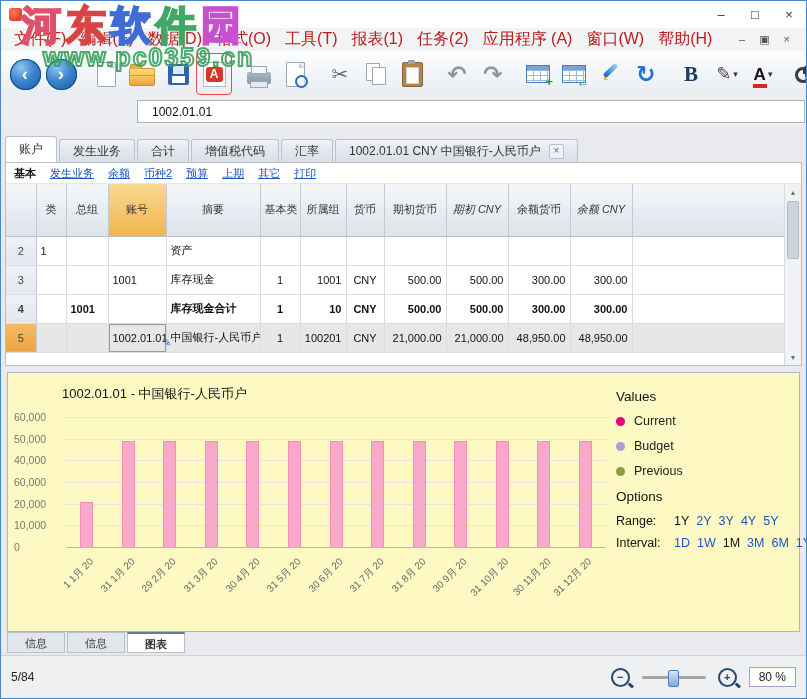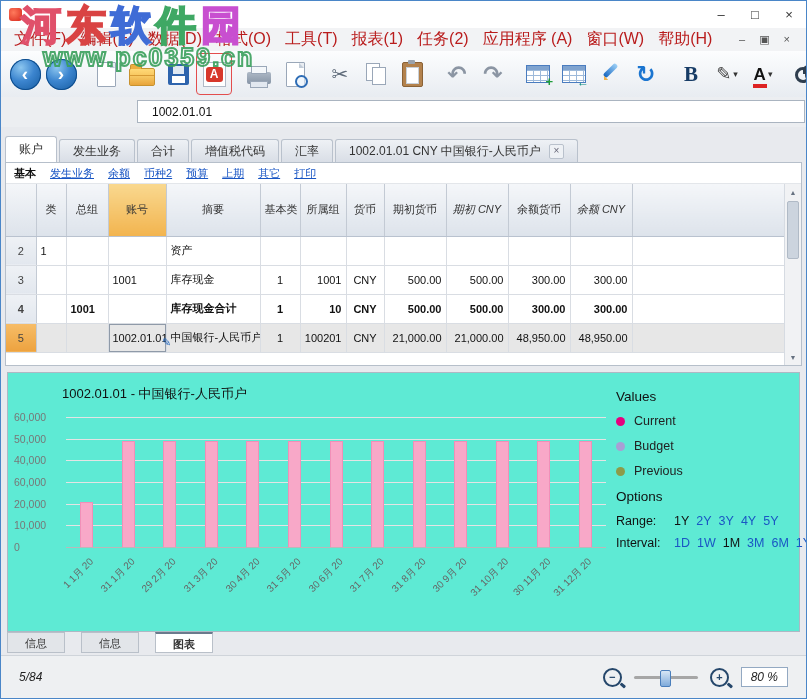--- a/index.html
+++ b/index.html
@@ -99,42 +99,42 @@
   tr.selected td.rn{background:linear-gradient(#f6bd68,#eda23f);}
   td.focus-cell{background:#dcdcdc;box-shadow:inset 0 0 0 1px #8f9aa8;}
   .al{text-align:left}.ac{text-align:center}.ar{text-align:right}
   .edit-marker{position:absolute;left:156px;top:152px;font-size:11px;color:#2f6fc1;z-index:5;}
   .vscroll{position:absolute;top:21px;right:0;bottom:0;width:16px;background:#f1f2f4;border-left:1px solid #d6dbe2;}
   .sarr{height:16px;display:flex;align-items:center;justify-content:center;font-size:7px;color:#667180;}
   .sarr.down{position:absolute;bottom:0;left:0;right:0;}
   .sthumb{position:absolute;top:17px;left:2px;right:2px;height:56px;background:#ccd4de;border:1px solid #b0bac6;border-radius:2px;}
 
   
-  .chartpanel{position:absolute;top:371px;left:6px;right:6px;height:258px;background:#5eead4;border:1px solid #aeb8c4;padding-left:12px;}
+  .chartpanel{position:absolute;top:371px;left:6px;right:6px;height:258px;background:#fef9c3;border:1px solid #aeb8c4;padding-left:12px;}
   .chart-title{position:absolute;left:54px;top:12px;font-size:13px;color:#111;}
   .plot{position:absolute;left:58px;top:44px;width:540px;height:130px;}
   .gline{position:absolute;left:0;right:0;height:1px;background:#e4e4e4;}
   .gline.axis{background:#b9b9b9;}
   .ylab{position:absolute;left:-52px;width:46px;text-align:left;font-size:10.5px;color:#777;}
   .bar{position:absolute;bottom:0;width:13px;background:#f8a8c8;border:1px solid #f18fb8;border-bottom:none;box-sizing:border-box;}
   .xlab{position:absolute;font-size:10px;color:#666;white-space:nowrap;transform:rotate(-45deg);transform-origin:100% 0;}
   .legend{position:absolute;left:608px;top:10px;width:186px;}
   .leg-title{font-size:13.5px;color:#111;margin:6px 0 10px;}
   .leg-row{display:flex;align-items:center;gap:9px;margin-bottom:11px;font-size:12.5px;color:#222;}
   .dot{width:9px;height:9px;border-radius:50%;flex:0 0 auto;}
   .opt-row{display:flex;align-items:center;margin-bottom:8px;font-size:12.5px;color:#111;}
   .opt-lab{width:58px;flex:0 0 auto;}
   .opt{color:#1a56c4;margin-right:7px;}
   .opt.sel{color:#111;}
 
   
-  .bottomtabs{position:absolute;top:631px;left:6px;height:21px;display:flex;gap:16px;}
+  .bottomtabs{position:absolute;top:631px;left:6px;height:21px;display:flex;gap:2px;}
   .btab{min-width:58px;text-align:center;font-size:11px;background:#e2e5e9;border:1px solid #b9c0c9;padding:3px 10px 0;color:#333;box-sizing:border-box;}
   .btab.active{background:#fff;font-weight:bold;border-top:2px solid #6b7a8c;}
-  .statusbar{position:absolute;top:654px;left:0;right:0;bottom:0;background:#eef0f2;border-top:1px solid #cfd4da;display:flex;align-items:center;padding:0 18px;font-size:12px;color:#222;font-style:italic;}
+  .statusbar{position:absolute;top:654px;left:0;right:0;bottom:0;background:#eef0f2;border-top:1px solid #cfd4da;display:flex;align-items:center;padding:0 10px;font-size:12px;color:#222;}
   .zoomgrp{margin-left:auto;display:flex;align-items:center;gap:12px;}
   .zoomer{width:15px;height:15px;border:2px solid #25476b;border-radius:50%;display:flex;align-items:center;justify-content:center;font-size:11px;font-weight:bold;color:#25476b;position:relative;line-height:1;}
   .zoomer::after{content:"";position:absolute;width:6px;height:2.5px;background:#25476b;right:-6px;bottom:-2px;transform:rotate(40deg);border-radius:1px;}
   .slider{width:64px;height:3px;background:#a6a6a6;border-radius:2px;position:relative;}
   .handle{position:absolute;left:26px;top:-6px;width:9px;height:15px;background:linear-gradient(#d6e6f5,#7fabdb);border:1px solid #4a7ebb;border-radius:2px;}
   .pct{background:#fff;border:1px solid #93a9c2;padding:2px 9px;font-size:12px;}
 
   
   .watermark{position:absolute;top:2px;left:20px;z-index:60;pointer-events:none;}
   .wm1{font-size:40px;font-weight:bold;letter-spacing:5px;line-height:1.1;}

